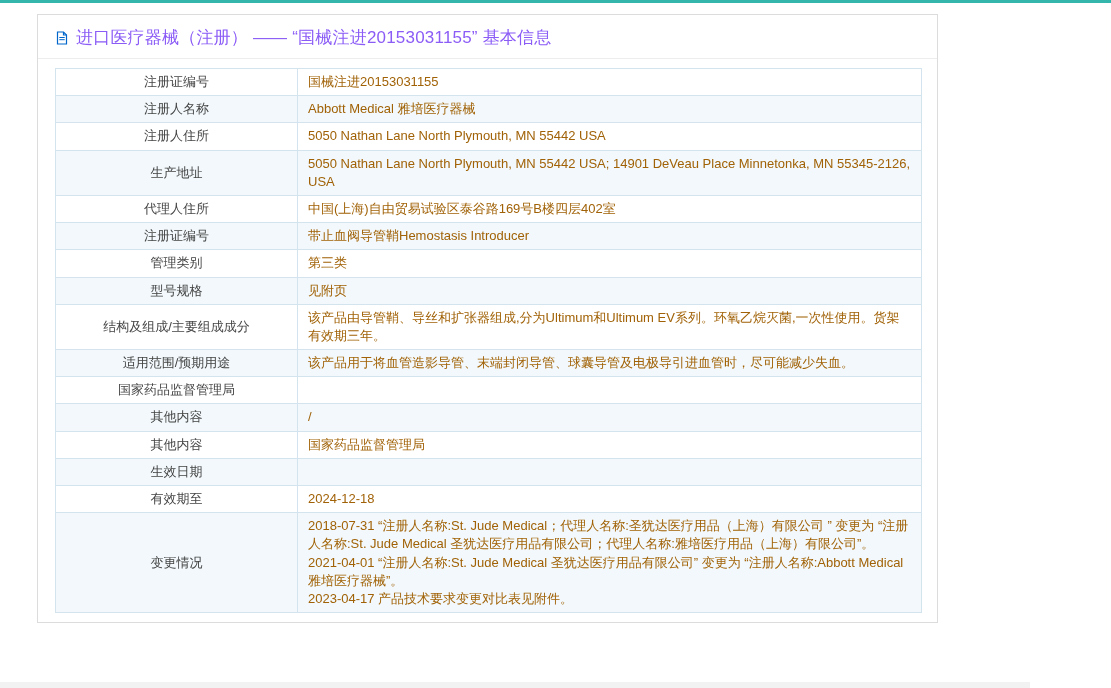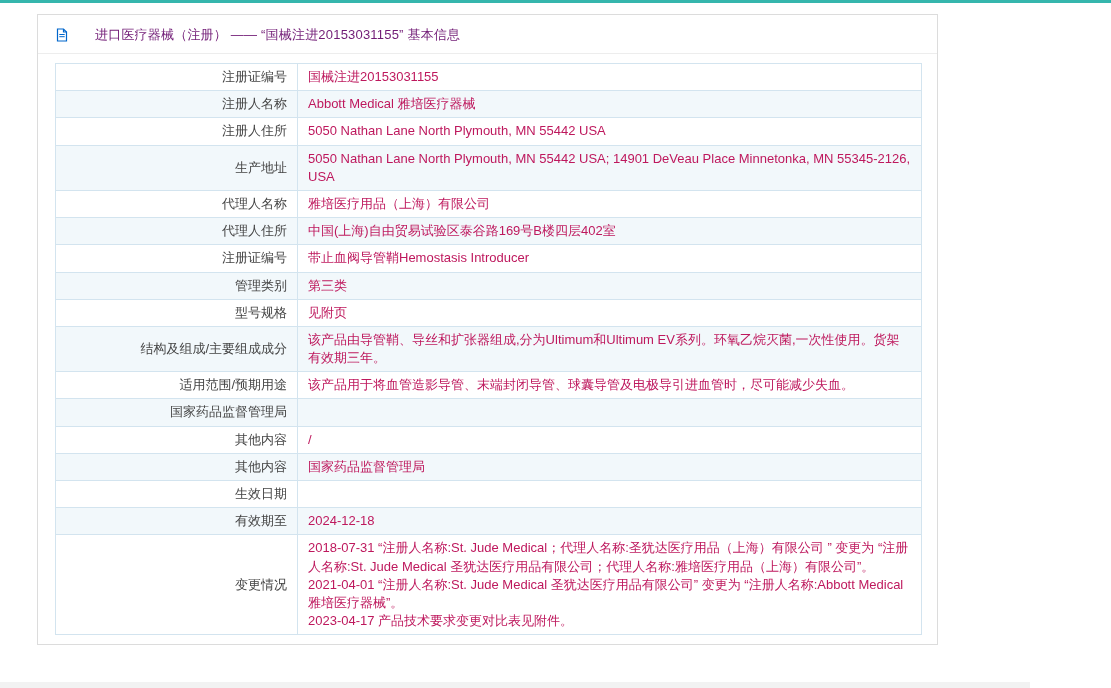--- a/index.html
+++ b/index.html
@@ -19,40 +19,40 @@
     background:#ffffff;
     padding-bottom:9px;
   }
   .panel-header {
     display:flex; align-items:center; gap:7px;
     padding:11px 17px 9px 17px;
     border-bottom:1px solid #ededed;
   }
   .doc-icon { width:14px; height:14px; flex:0 0 auto; display:inline-block; }
   .panel-title {
-    color:#701a75; font-size:13px; letter-spacing:0.2px;margin-left:19px;
+    color:#8b5cf6; font-size:17px; letter-spacing:0.2px;
   }
   .info-table {
     margin:9px 16px 0 17px;
     width:867px;
     border-collapse:collapse;
     table-layout:fixed;
   }
   .info-table td {
     border:1px solid #d3e4ef;
     font-size:13px;
-    color:#be185d;
+    color:#a16207;
     padding:4px 10px;
     line-height:1.4;
     vertical-align:middle;
   }
   .info-table tr:nth-child(even) { background:#f2f8fb; }
   td.lbl {
     width:242px;
-    text-align:right;
+    text-align:center;
     color:#444;
   }
   td.val {
     white-space:pre-line;
     word-break:break-word;
   }
   td.val:empty::after { content:"\00a0"; }
   .bottom-strip {
     position:absolute;
     left:0; bottom:0;
@@ -87,24 +87,20 @@
         <td class="lbl">注册人名称</td>
         <td class="val">Abbott Medical 雅培医疗器械</td>
       </tr>
       <tr>
         <td class="lbl">注册人住所</td>
         <td class="val">5050 Nathan Lane North Plymouth, MN 55442 USA</td>
       </tr>
       <tr>
         <td class="lbl">生产地址</td>
         <td class="val">5050 Nathan Lane North Plymouth, MN 55442 USA; 14901 DeVeau Place Minnetonka, MN 55345-2126, USA</td>
-      </tr>
-      <tr>
-        <td class="lbl">代理人名称</td>
-        <td class="val">雅培医疗用品（上海）有限公司</td>
       </tr>
       <tr>
         <td class="lbl">代理人住所</td>
         <td class="val">中国(上海)自由贸易试验区泰谷路169号B楼四层402室</td>
       </tr>
       <tr>
         <td class="lbl">注册证编号</td>
         <td class="val">带止血阀导管鞘Hemostasis Introducer</td>
       </tr>
       <tr>

